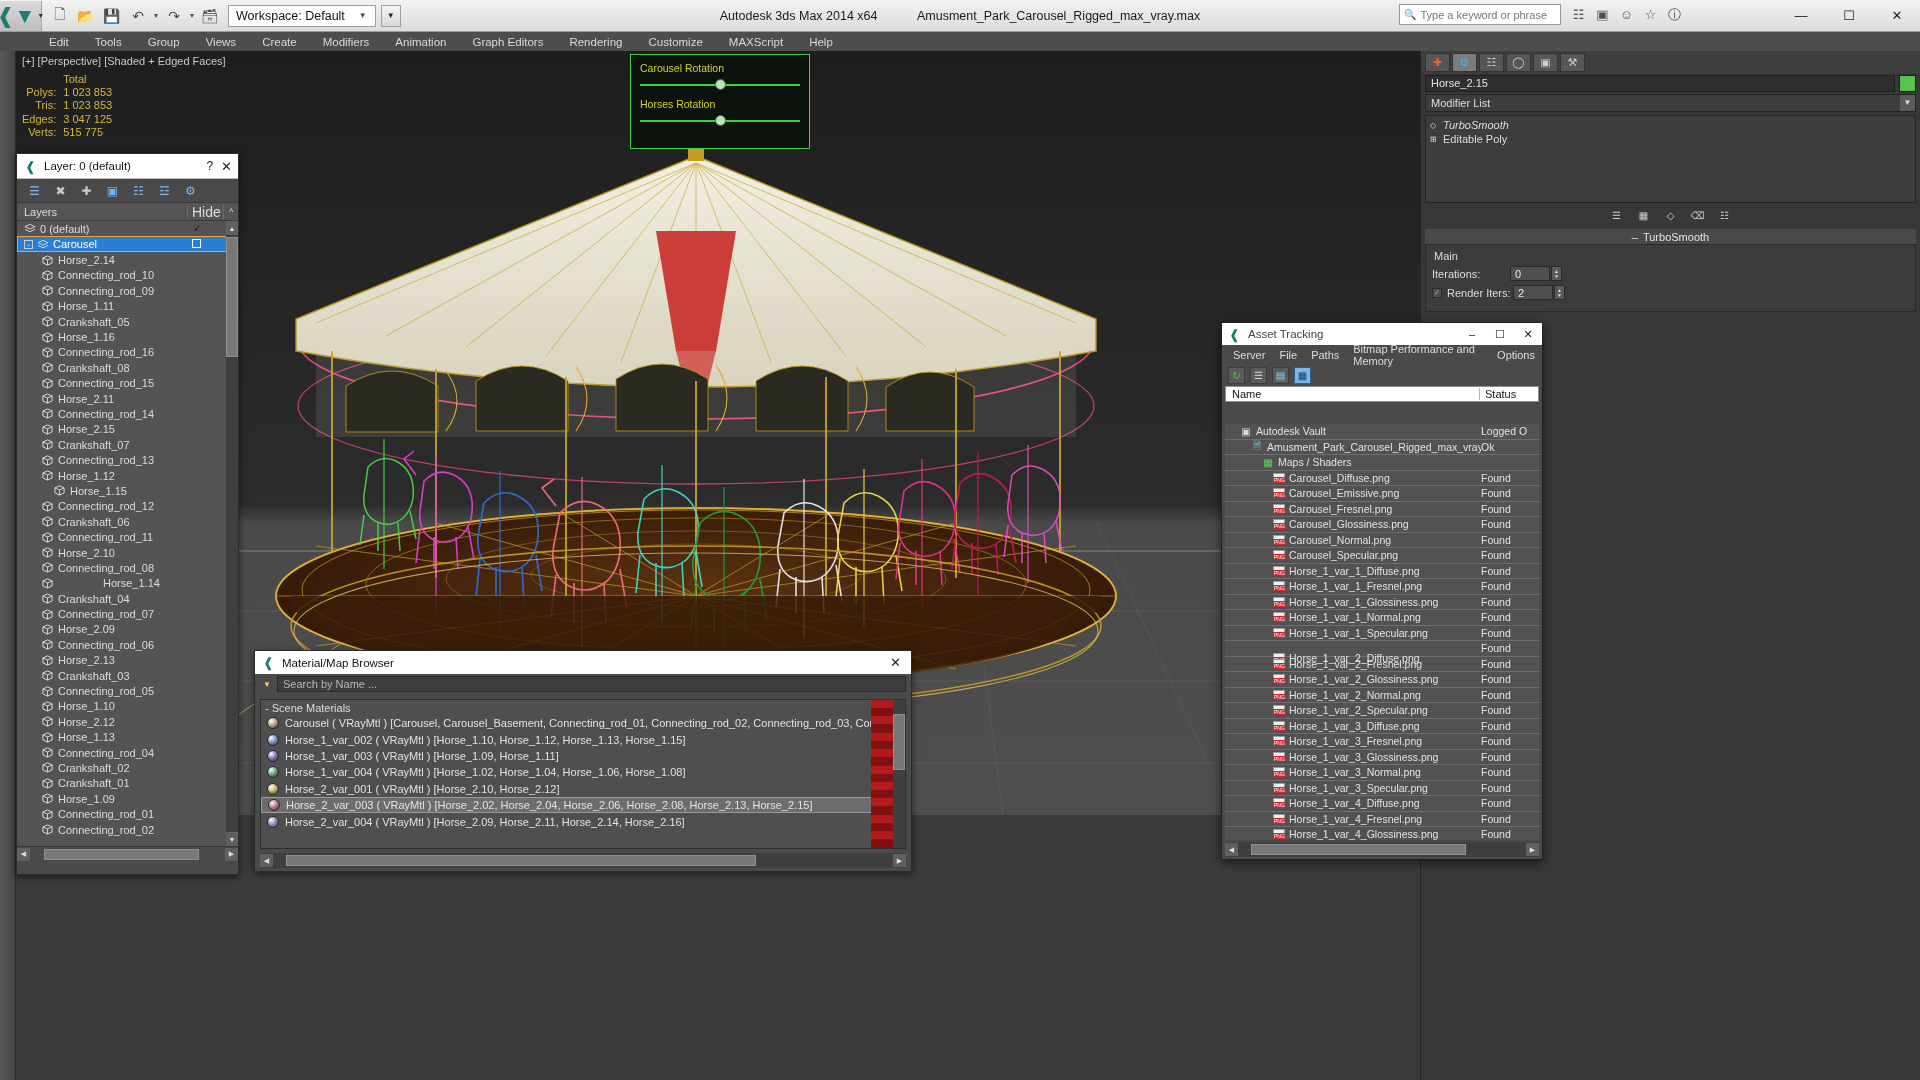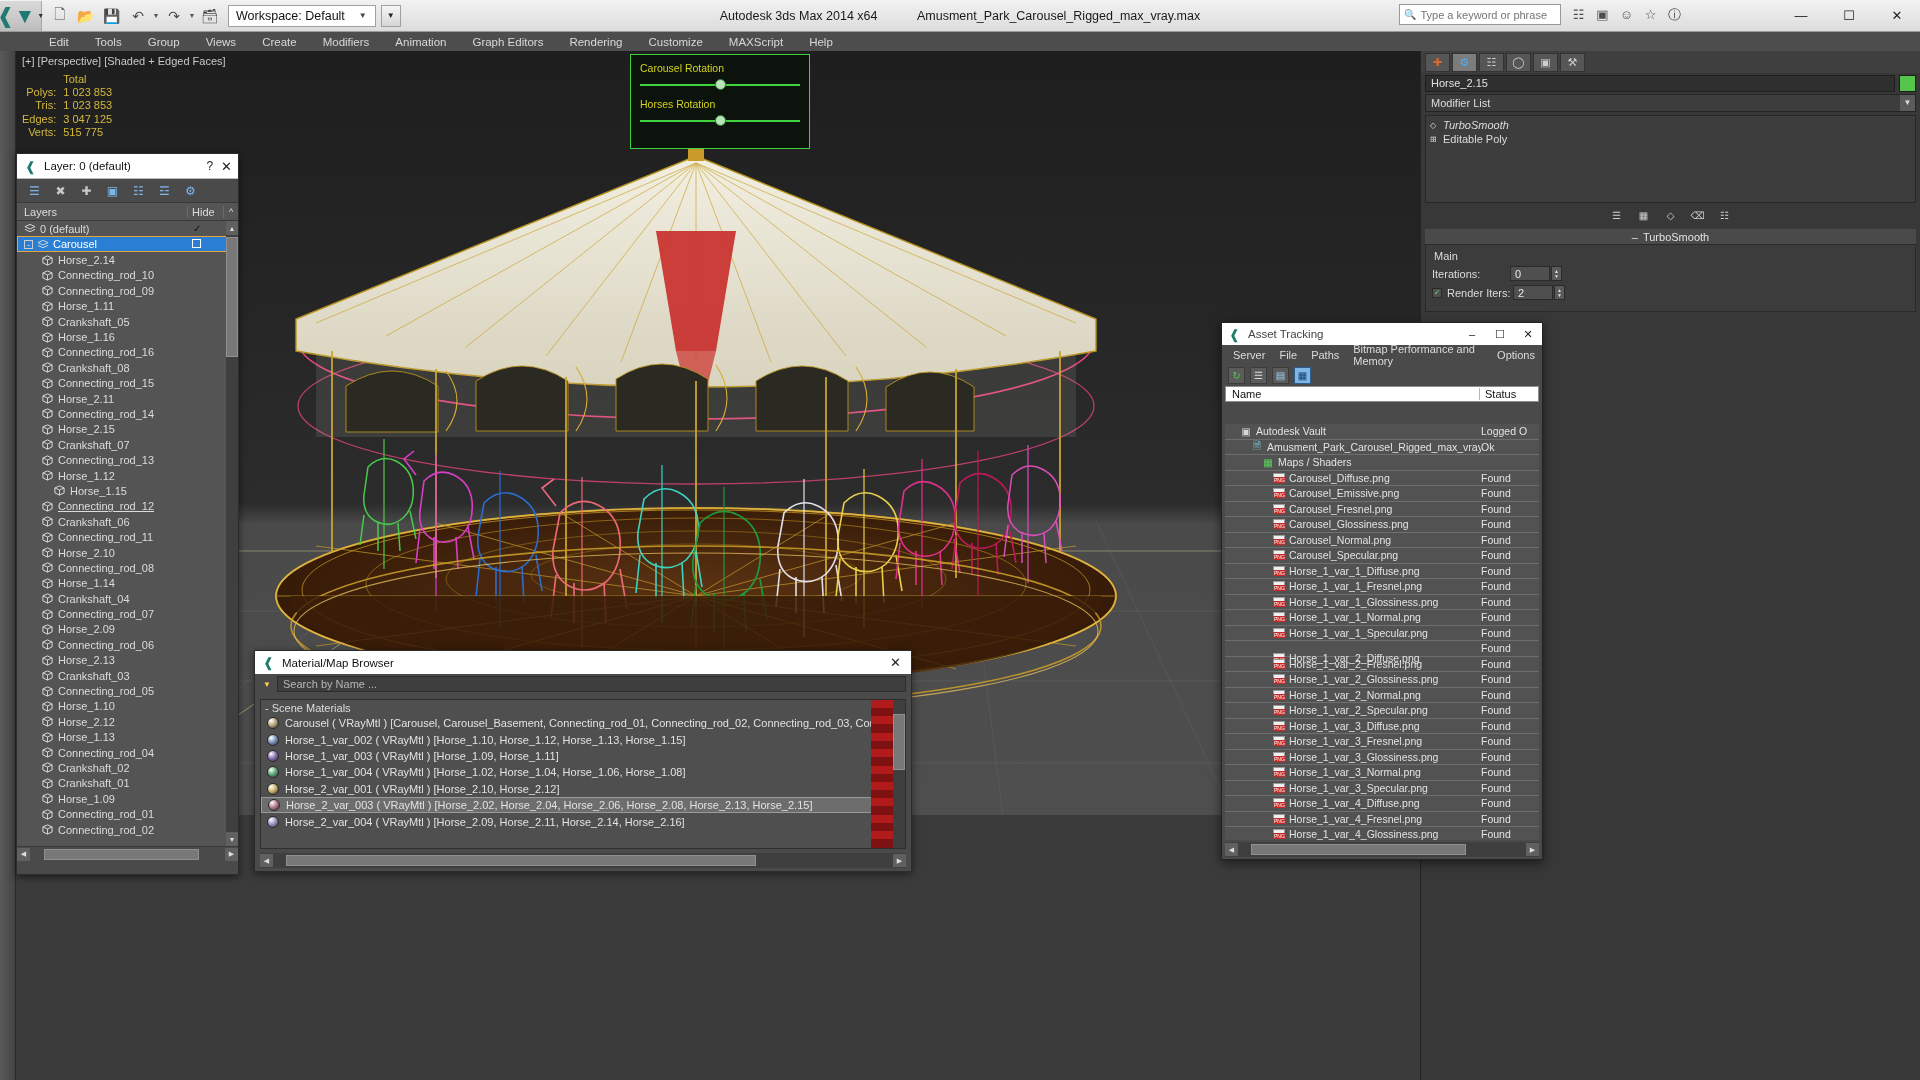--- a/index.html
+++ b/index.html
@@ -90,21 +90,21 @@
   .ld-help { font-size:12px; color:#222; margin-right:8px; cursor:pointer; }
   .ld-close { font-size:13px; color:#222; cursor:pointer; }
   .ld-tools { height:24px; background:#4a4a4a; display:flex; align-items:center;
     gap:11px; padding-left:10px; border-bottom:1px solid #3a3a3a; }
   .ld-tools .ti { width:15px; height:15px; font-size:12px; color:#7fb6e8;
     display:flex; align-items:center; justify-content:center; cursor:pointer; }
   .ld-head { height:18px; background:#555; display:flex; align-items:center;
     border-bottom:1px solid #3a3a3a; }
   .ld-head .c1 { flex:1; font-size:11px; color:#ddd; padding-left:7px;
     border-right:1px solid #6a6a6a; }
-  .ld-head .c2 { width:36px; font-size:11px; color:#ddd; padding-left:4px;
+  .ld-head .c2 { width:36px; font-size:14px; color:#ddd; padding-left:4px;
     border-right:1px solid #6a6a6a; }
   .ld-head .c3 { width:14px; font-size:9px; color:#ddd; text-align:center; }
   .ld-list { height:625px; overflow:hidden; background:#545454; position:relative; }
   .lrow { height:15.4px; display:flex; align-items:center; font-size:11px;
     color:#dcdcdc; cursor:pointer; }
   .lrow .nm { flex:1; display:flex; align-items:center; overflow:hidden;
     white-space:nowrap; }
   .lrow .chk { width:36px; text-align:left; padding-left:5px; font-size:10px; color:#111; }
   .lrow .hidecell { width:14px; }
   .lrow.sel { background:#2a7fd4; color:#fff; border:1px solid #e8a33d; height:16px; }
@@ -787,21 +787,21 @@
                 <path d="M6 1 11 3.2 11 8.6 6 11 1 8.6 1 3.2Z" fill="none" stroke="#e8e8e8" stroke-width="1"></path>
                 <path d="M1 3.2 6 5.4 11 3.2 M6 5.4 6 11" stroke="#e8e8e8" stroke-width="0.9" fill="none"></path>
               </svg>
             </span>
             <span>Horse_1.15</span>
           </div>
           <div class="chk"></div>
           <div class="hidecell"></div>
         </div>
         <div class="lrow">
-          <div class="nm" style="padding-left: 24px; text-decoration: underline;">
+          <div class="nm" style="padding-left: 24px;">
             <span class="licon">
               <svg width="11" height="11" viewBox="0 0 12 12">
                 <path d="M6 1 11 3.2 11 8.6 6 11 1 8.6 1 3.2Z" fill="none" stroke="#e8e8e8" stroke-width="1"></path>
                 <path d="M1 3.2 6 5.4 11 3.2 M6 5.4 6 11" stroke="#e8e8e8" stroke-width="0.9" fill="none"></path>
               </svg>
             </span>
             <span>Connecting_rod_12</span>
           </div>
           <div class="chk"></div>
           <div class="hidecell"></div>
@@ -852,21 +852,21 @@
                 <path d="M6 1 11 3.2 11 8.6 6 11 1 8.6 1 3.2Z" fill="none" stroke="#e8e8e8" stroke-width="1"></path>
                 <path d="M1 3.2 6 5.4 11 3.2 M6 5.4 6 11" stroke="#e8e8e8" stroke-width="0.9" fill="none"></path>
               </svg>
             </span>
             <span>Connecting_rod_08</span>
           </div>
           <div class="chk"></div>
           <div class="hidecell"></div>
         </div>
         <div class="lrow">
-          <div class="nm" style="padding-left: 24px;">
+          <div class="nm" style="padding-left: 24px; gap: 45px;">
             <span class="licon">
               <svg width="11" height="11" viewBox="0 0 12 12">
                 <path d="M6 1 11 3.2 11 8.6 6 11 1 8.6 1 3.2Z" fill="none" stroke="#e8e8e8" stroke-width="1"></path>
                 <path d="M1 3.2 6 5.4 11 3.2 M6 5.4 6 11" stroke="#e8e8e8" stroke-width="0.9" fill="none"></path>
               </svg>
             </span>
             <span>Horse_1.14</span>
           </div>
           <div class="chk"></div>
           <div class="hidecell"></div>

